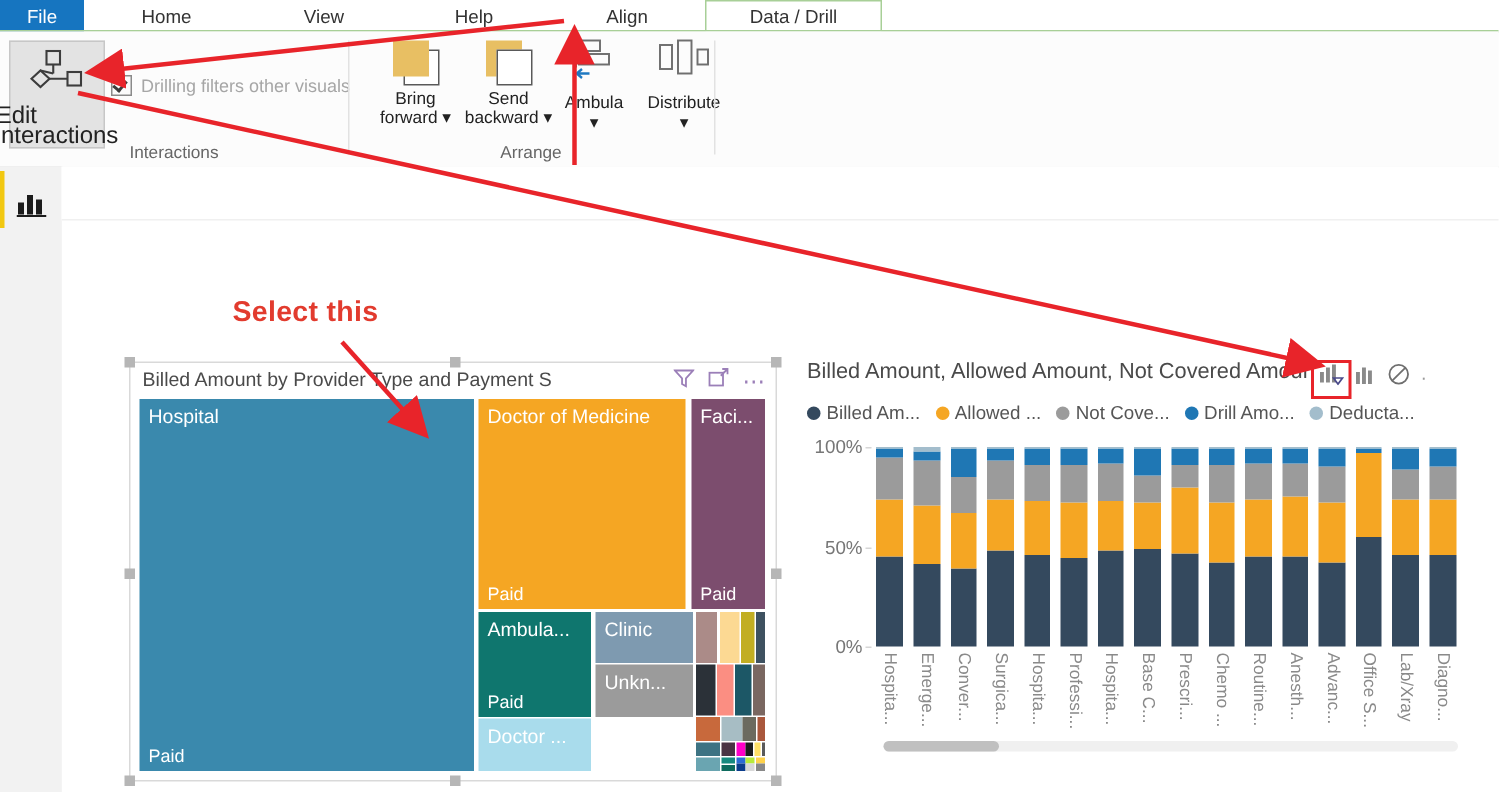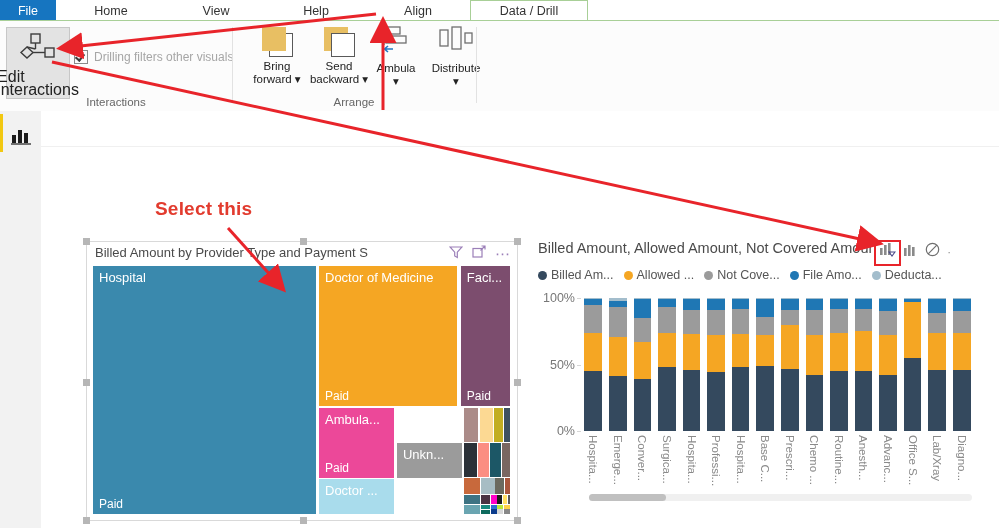--- a/index.html
+++ b/index.html
@@ -299,23 +299,26 @@
         <span class="val">Paid</span>
       </div>
       <div class="tile" style="left:54.2%;top:0%;width:33.2%;height:56.5%;background:#f5a623;">
         <span class="cat">Doctor of Medicine</span>
         <span class="val">Paid</span>
       </div>
       <div class="tile" style="left:88.2%;top:0%;width:11.8%;height:56.5%;background:#7c4d6e;">
         <span class="cat">Faci...</span>
         <span class="val">Paid</span>
       </div>
-      <div class="tile" style="left:54.2%;top:57.3%;width:18%;height:28%;background:#ec4899;">
+      <div class="tile" style="left:54.2%;top:57.3%;width:18%;height:28%;background:#0f766e;">
         <span class="cat">Ambula...</span>
         <span class="val">Paid</span>
+      </div>
+      <div class="tile" style="left:72.9%;top:57.3%;width:15.6%;height:13.5%;background:#7e9ab0;">
+        <span class="cat">Clinic</span>
       </div>
       <div class="tile" style="left:72.9%;top:71.5%;width:15.6%;height:13.8%;background:#9b9b9b;">
         <span class="cat">Unkn...</span>
       </div>
       <div class="tile" style="left:54.2%;top:86%;width:18%;height:14%;background:#a9dcec;">
         <span class="cat">Doctor ...</span>
       </div>
 
       <div id="micro-tiles">
           <div class="tile" style="left: 88.9%; top: 57.3%; width: 3.5%; height: 13.5%; background: rgb(171, 139, 136);"></div>
@@ -394,21 +397,21 @@
       <span class="lg-item">
         <span class="lg-dot" style="background:#f5a623"></span>
         <span class="lg-txt">Allowed ...</span>
       </span>
       <span class="lg-item">
         <span class="lg-dot" style="background:#9b9b9b"></span>
         <span class="lg-txt">Not Cove...</span>
       </span>
       <span class="lg-item">
         <span class="lg-dot" style="background:#1f77b4"></span>
-        <span class="lg-txt">File Amo...</span>
+        <span class="lg-txt">Drill Amo...</span>
       </span>
       <span class="lg-item">
         <span class="lg-dot" style="background:#a3bdcc"></span>
         <span class="lg-txt">Deducta...</span>
       </span>
     </div>
 
     <div class="plot">
       <div id="yaxis">
           <div class="axis-lbl" style="top: 133px;">0%</div>

